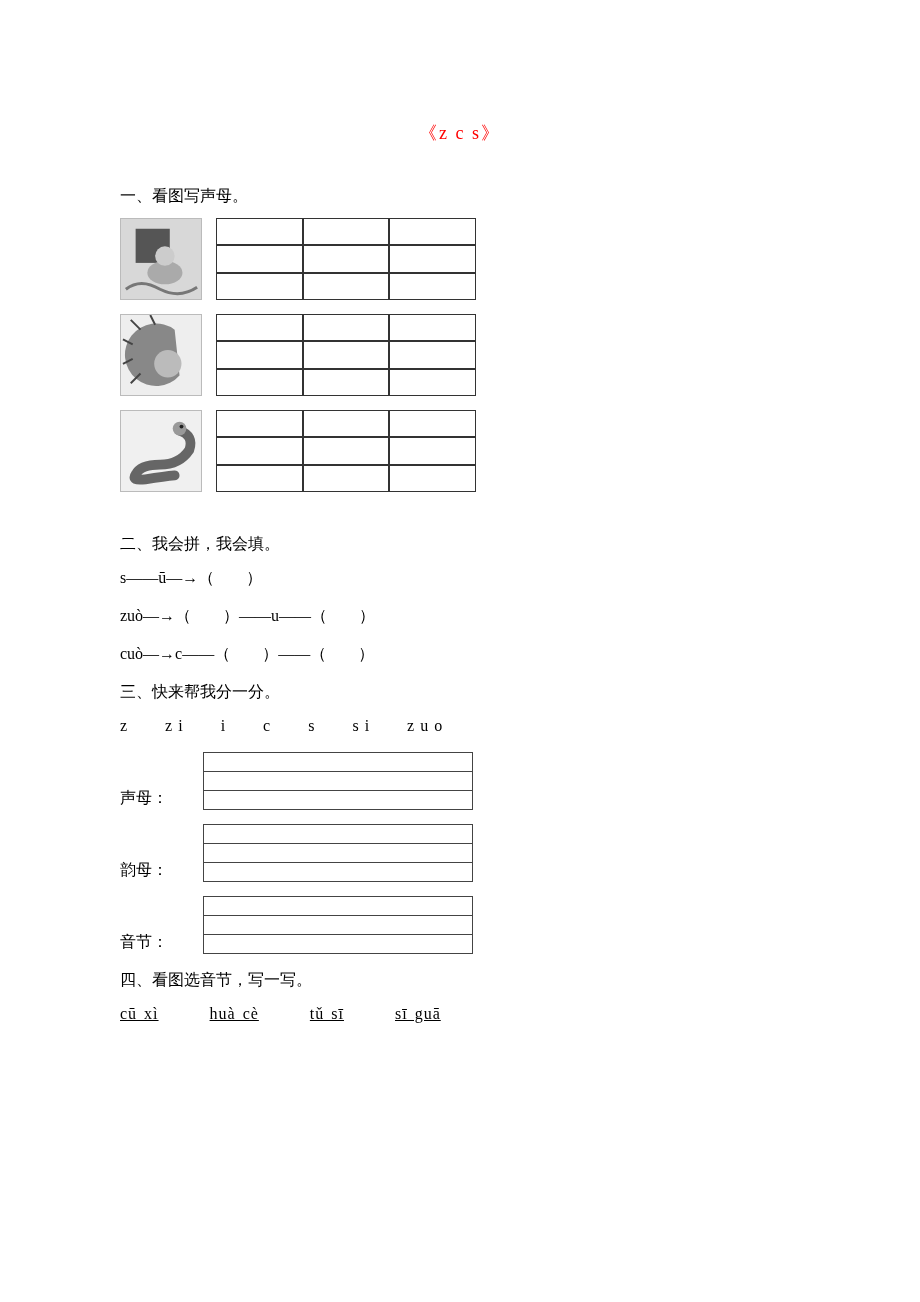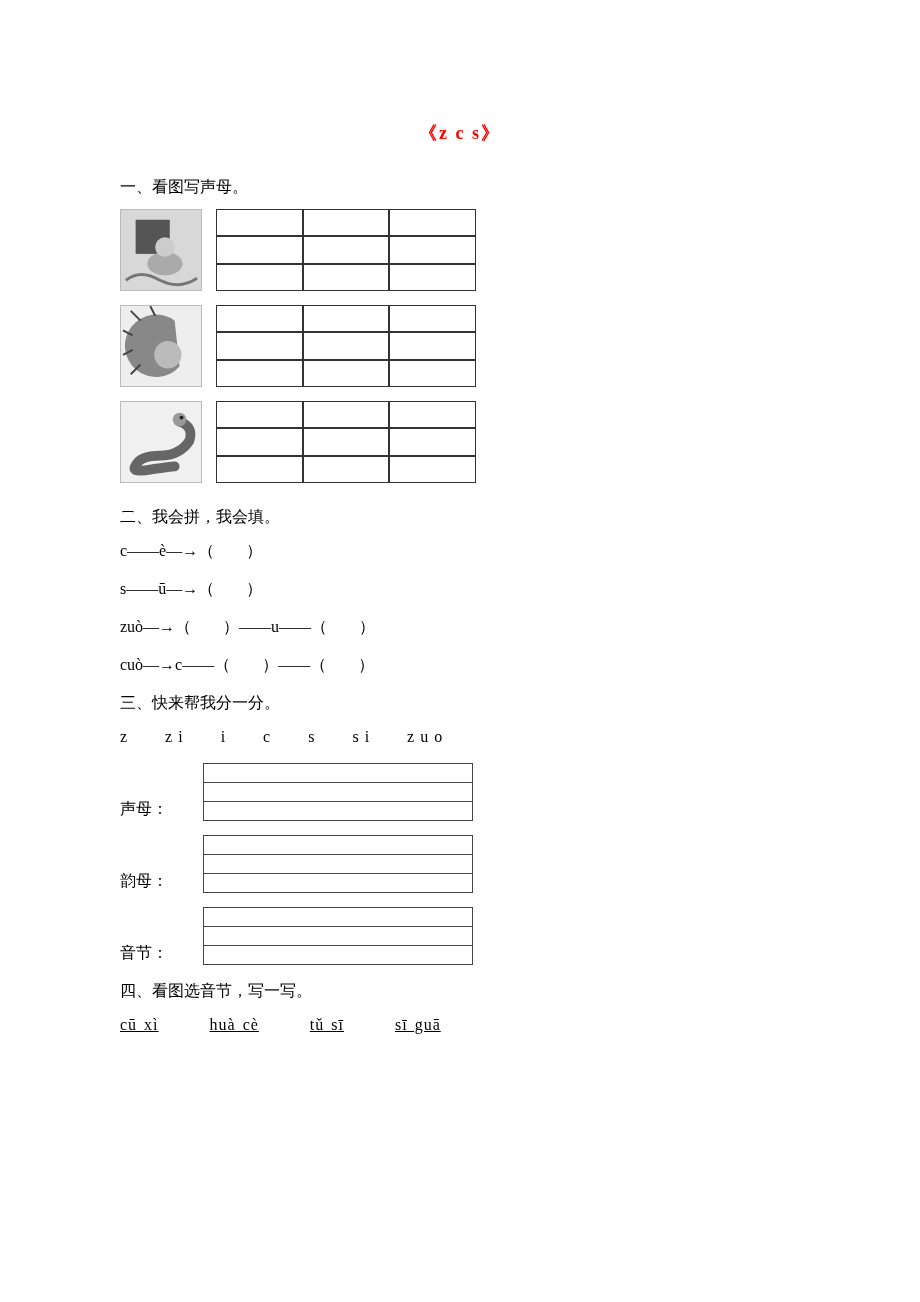--- a/index.html
+++ b/index.html
@@ -13,23 +13,23 @@
       background: #fff;
       font-family: "SimSun", "宋体", serif;
       font-size: 16px;
       color: #000;
       padding: 120px 120px 40px 120px;
       line-height: 1.5;
     }
     .title {
       text-align: center;
       color: #ff0000;
-      font-weight: bold;
+      font-weight: normal;
       font-size: 18px;
-      margin-bottom: 28px;
+      margin-bottom: 37px;
       letter-spacing: 2px;
     }
     .section-heading {
       margin-bottom: 10px;
     }
     .image-grid-row {
       display: flex;
       align-items: center;
       gap: 14px;
       margin-bottom: 14px;
@@ -52,21 +52,21 @@
       display: grid;
       grid-template-columns: repeat(3, 1fr);
       grid-template-rows: repeat(3, 1fr);
       width: 260px;
       height: 82px;
     }
     .grid-box > div {
       border: 1px solid #333;
     }
     .q2-lines {
-      margin-top: 22px;
+      margin-top: 40px;
     }
     .q2-lines p {
       margin-bottom: 14px;
     }
     .letter-list {
       letter-spacing: 6px;
       word-spacing: 22px;
       margin-bottom: 14px;
       margin-top: 4px;
     }
@@ -179,21 +179,20 @@
       <div></div>
       <div></div>
     <div></div>
       <div></div>
       <div></div>
   </div>
 </div>
 
 <div class="q2-lines">
   <div class="section-heading">二、我会拼，我会填。</div>
-  <p>c——è—→（　　）</p>
   <p>s——ū—→（　　）</p>
   <p>zuò—→（　　）——u——（　　）</p>
   <p>cuò—→c——（　　）——（　　）</p>
 </div>
 
 <div class="section-heading">三、快来帮我分一分。</div>
 <div class="letter-list">z  zi  i  c  s  si  zuo</div>
 
 <div class="cat-row">
   <div class="cat-label">声母：</div>

